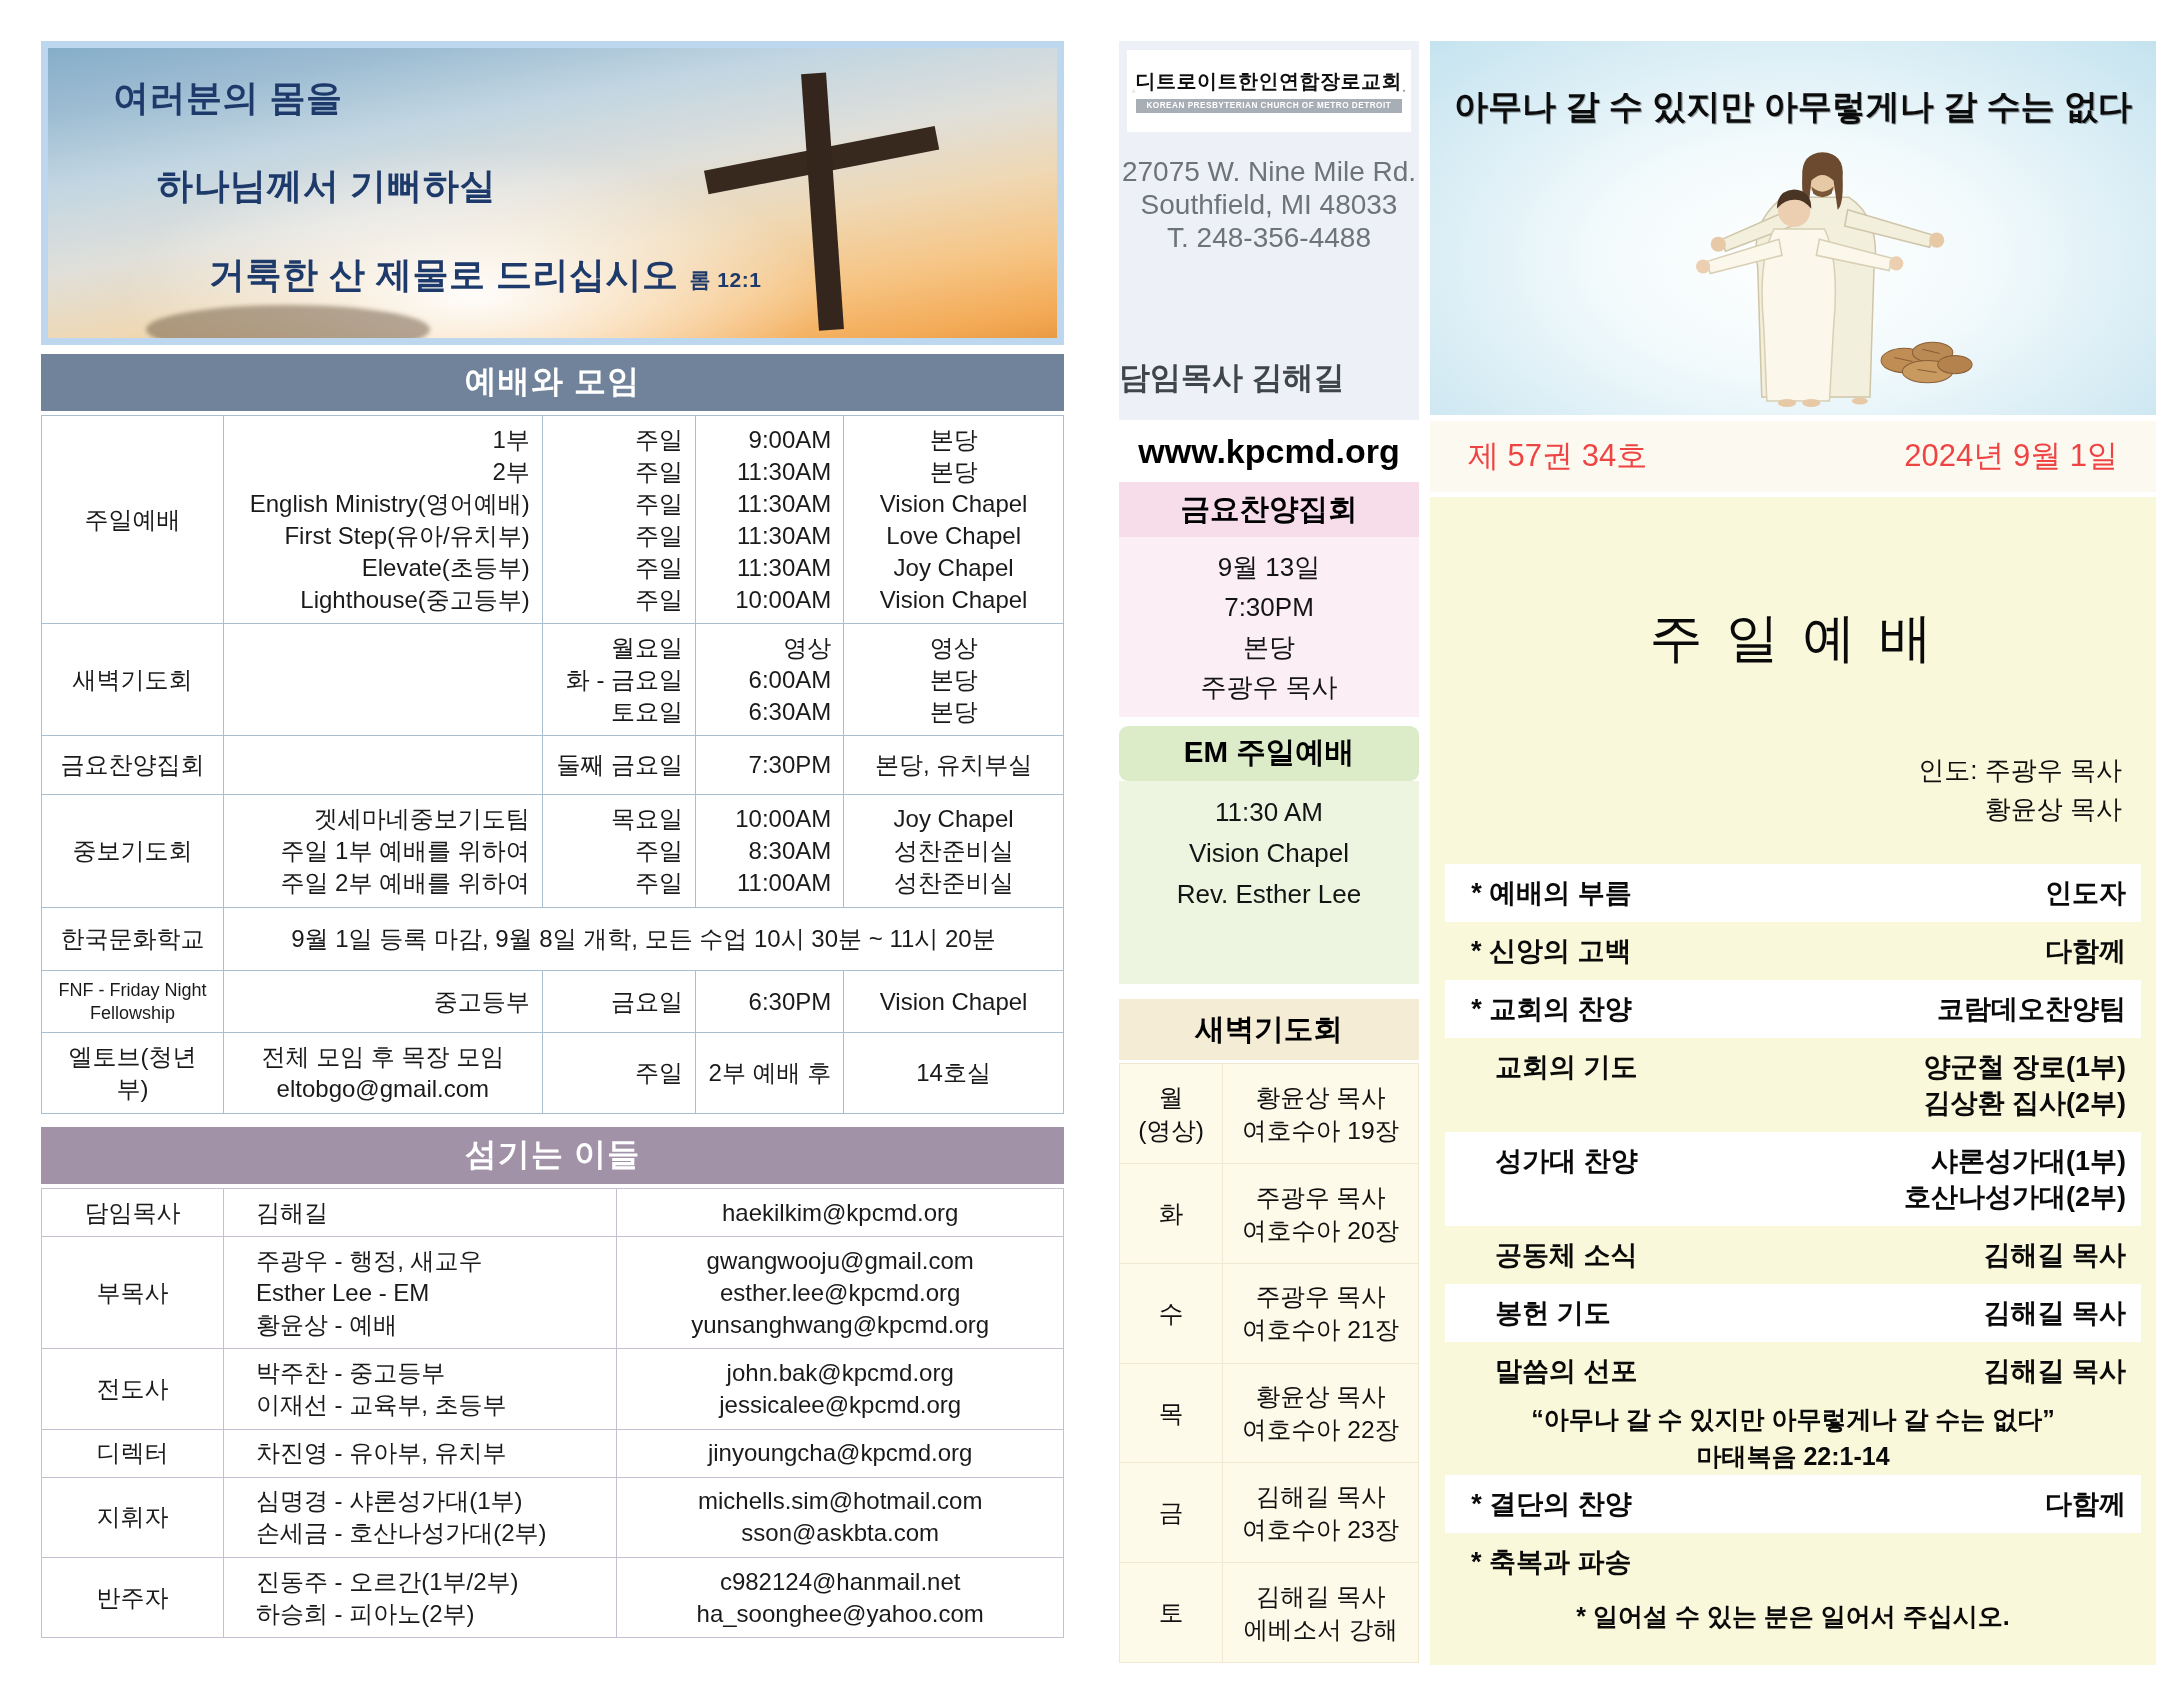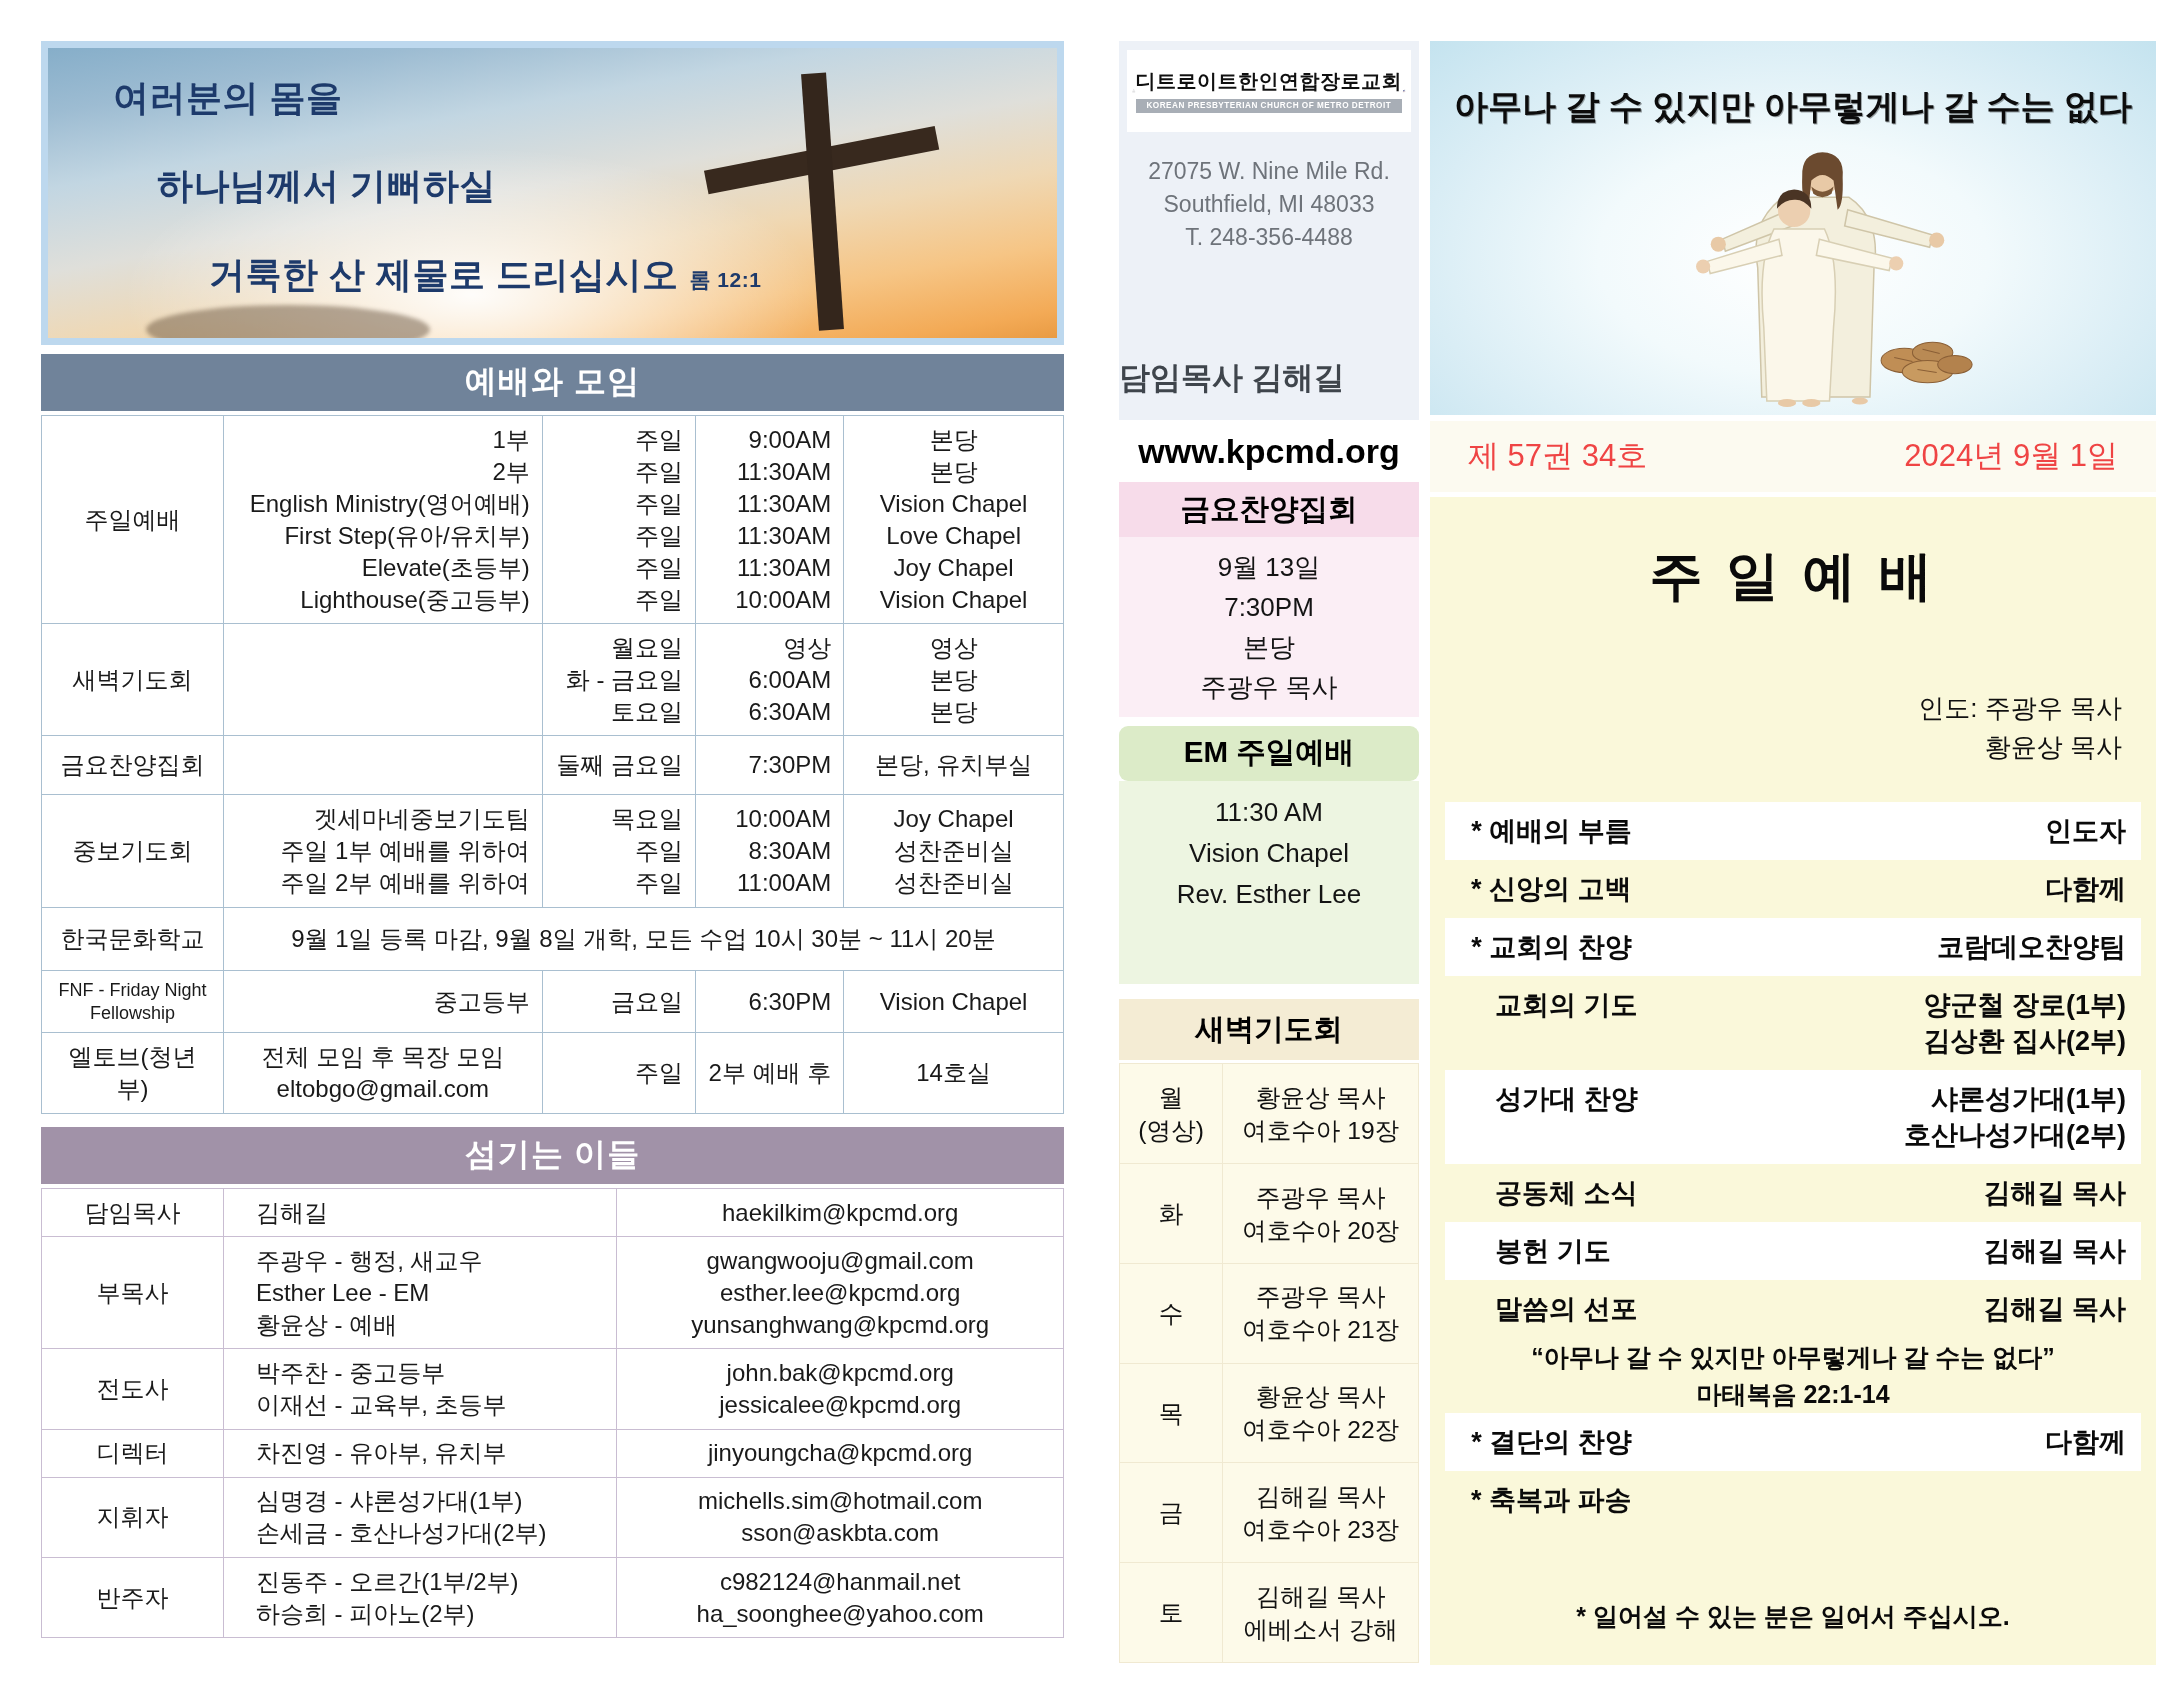--- a/index.html
+++ b/index.html
@@ -39,21 +39,21 @@
   .t2 td{padding:9.8px 14px;}
 
   
   .rs{position:absolute;left:1119px;top:41px;width:300px;}
   .info{height:379px;background:#edf1f7;display:flex;flex-direction:column;}
   .logostrip{margin:8.7px 7.6px 0 7.6px;height:82px;background:#fff;display:flex;align-items:center;padding:0 5.5px;}
   .lname{flex:1;text-align:center;}
   .lname .kr{font-size:20px;font-weight:bold;color:#101010;letter-spacing:0.5px;white-space:nowrap;}
   .lname .en{margin-top:3.3px;background:#a8aeb6;color:#fff;font-size:8.2px;font-weight:bold;
              letter-spacing:0.5px;padding:2.7px 4.4px;white-space:nowrap;}
-  .addr{margin-top:23px;text-align:center;font-size:23px;line-height:33px;color:#6e737a;}
+  .addr{margin-top:23px;text-align:center;font-size:28px;line-height:33px;color:#6e737a;}
   .pastorline{margin-top:auto;margin-bottom:21px;text-align:left;font-size:31px;font-weight:bold;color:#3f454c;}
 
   .webbox{height:46px;margin-top:8.7px;display:flex;align-items:center;justify-content:center;
           font-size:34px;font-weight:bold;color:#000;background:#fff;}
   .shead{height:55px;display:flex;align-items:center;justify-content:center;font-size:29.5px;font-weight:bold;color:#000;}
   .ph{background:#f7dcea;margin-top:7.6px;}
   .pb{background:#fbeef5;height:170px;text-align:center;font-size:26px;line-height:40px;padding-top:9.8px;color:#141414;}
   .gh{background:#dcebc8;margin-top:8.7px;border-radius:9px;}
   .gb{background:#edf5e1;height:192px;text-align:center;font-size:26px;line-height:41px;padding-top:11px;color:#141414;}
   .th{background:#f4ecd4;margin-top:15.3px;height:61px;}
@@ -64,21 +64,21 @@
   
   .rm{position:absolute;left:1430px;top:41px;width:726px;}
   .mbanner{position:relative;height:374px;overflow:hidden;
     background:radial-gradient(ellipse at 50% 58%, #ffffff 0%, #f2fafc 38%, #d9edf5 72%, #c4e3ef 100%);}
   .mtitle{position:absolute;left:0;right:0;top:43px;text-align:center;font-size:34px;font-weight:bold;
           color:#0c0c0c;letter-spacing:0px;white-space:nowrap;text-shadow:1.1px 1.1px 0 rgba(0,0,0,.35);}
   .jesus{position:absolute;left:50%;top:93px;transform:translateX(-46%);}
   .vstrip{height:71px;margin-top:5.5px;background:#fcfaf0;display:flex;align-items:center;
           justify-content:space-between;padding:0 38px;font-size:31px;color:#ef4444;}
   .sheet{position:relative;margin-top:5.5px;height:1168px;background:#faf8da;}
-  .stitle{padding-top:44px;text-align:center;font-size:53px;font-weight:bold;letter-spacing:4.4px;color:#0a0a0a;}
+  .stitle{padding-top:106px;text-align:center;font-size:53px;font-weight:normal;letter-spacing:4.4px;color:#0a0a0a;}
   .leaders{margin-top:76px;padding-right:34px;text-align:right;font-size:26px;line-height:39px;color:#101010;}
   .order{margin-top:35px;}
   .oi{display:flex;justify-content:space-between;align-items:flex-start;
       padding:11px 30px 11px 41px;font-size:27px;font-weight:bold;color:#0a0a0a;}
   .oi.band{background:#ffffff;margin:0 15.3px;padding:11px 14.7px 11px 26px;}
   .oi .lab{white-space:nowrap;}
   .oi.indent .lab{padding-left:24px;}
   .oi .val{text-align:right;line-height:36px;}
   .sermonsub{text-align:center;font-size:25px;font-weight:bold;line-height:37px;color:#0a0a0a;margin-top:1.1px;}
   .footnote{position:absolute;left:0;right:0;bottom:32px;text-align:center;font-size:25px;font-weight:bold;color:#0a0a0a;}

